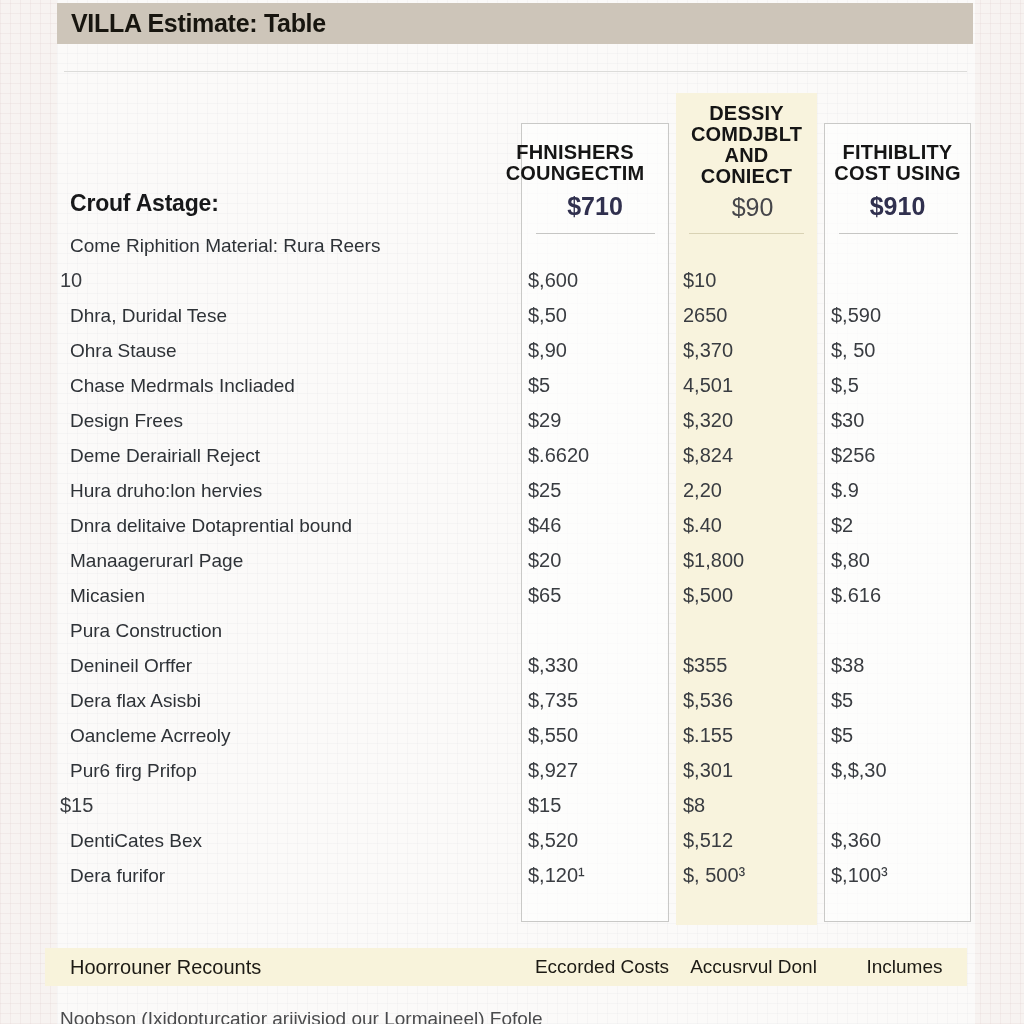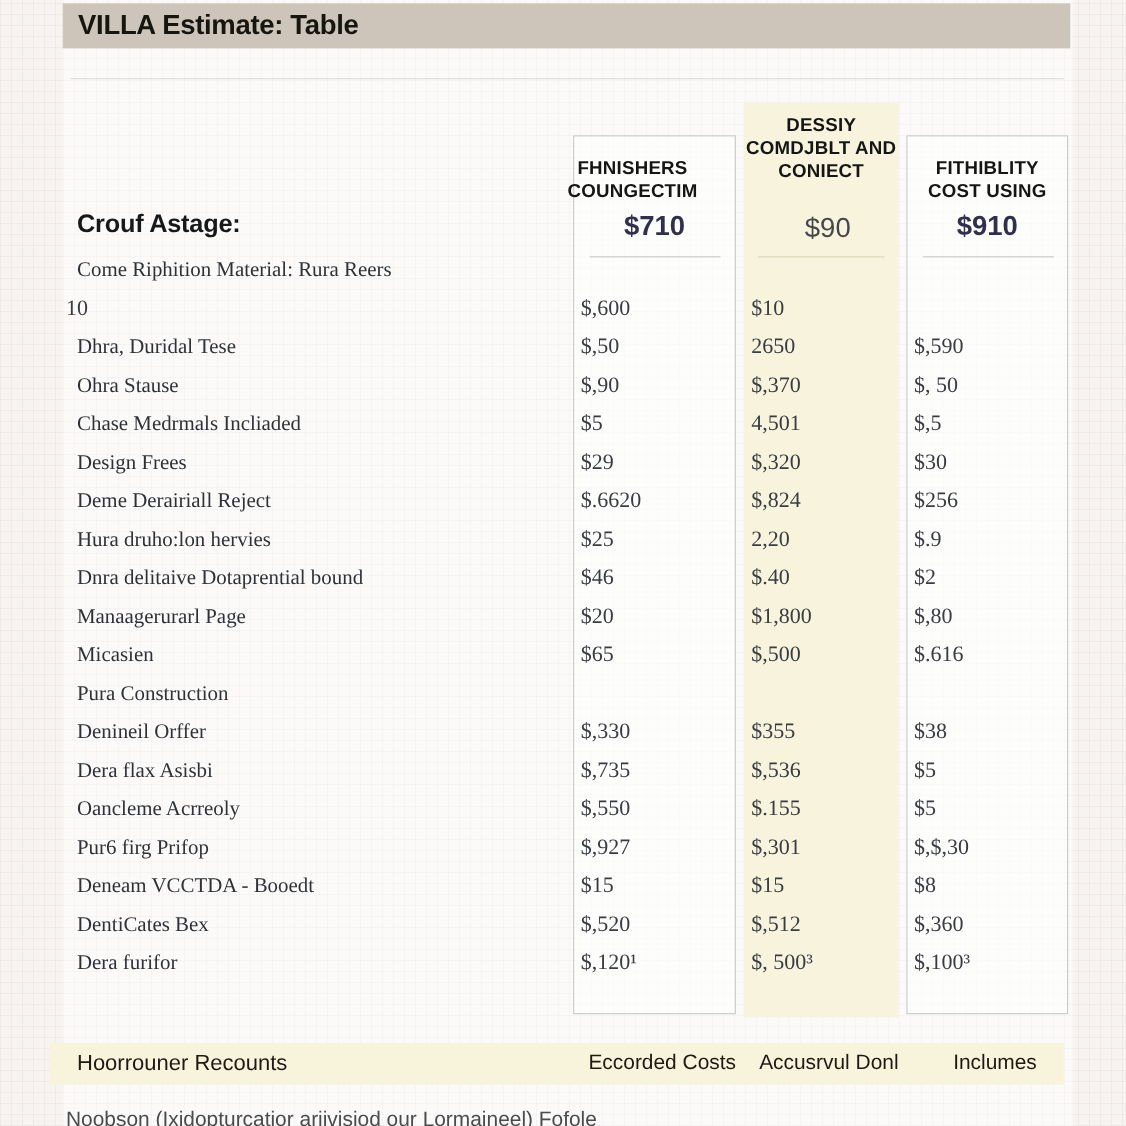--- a/index.html
+++ b/index.html
@@ -24,41 +24,41 @@
     display:flex;align-items:center;padding-left:14px;box-sizing:border-box;
     font-size:25px;font-weight:bold;color:#17150f;letter-spacing:-0.3px;
   }
   .toprule{position:absolute;left:7px;top:71px;width:903px;height:1px;background:#dcdcda;}
   .colbox{position:absolute;border:1px solid #c9c9c7;background:rgba(255,255,255,.55);box-sizing:border-box;}
   .colbox.b1{left:464px;top:123px;width:148px;height:799px;}
   .colbox.b3{left:767px;top:123px;width:147px;height:799px;}
   .creamcol{position:absolute;left:619px;top:93px;width:141px;height:832px;background:var(--cream,#f8f3dd);}
   .colhead{
     position:absolute;text-align:center;white-space:pre-line;
-    font-weight:bold;font-size:17px;line-height:21px;color:#151515;letter-spacing:0.2px;
+    font-weight:bold;font-size:20px;line-height:21px;color:#151515;letter-spacing:0.2px;
   }
   .colhead.h1{left:444px;top:142px;width:148px;}
   .colhead.h2{left:619px;top:103px;width:141px;}
   .colhead.h3{left:767px;top:142px;width:147px;}
   .colprice{position:absolute;text-align:center;font-size:25px;}
   .colprice.p1{left:464px;top:192px;width:148px;font-weight:bold;color:var(--price-accent,#30304e);}
   .colprice.p2{left:619px;top:193px;width:153px;font-weight:normal;color:#46464a;}
   .colprice.p3{left:767px;top:192px;width:147px;font-weight:bold;color:var(--price-accent,#30304e);}
   .priceline{position:absolute;top:233px;height:1px;background:#c6c6c4;}
   .priceline.u1{left:479px;width:119px;}
   .priceline.u2{left:632px;width:115px;background:#d9d2b4;}
   .priceline.u3{left:782px;width:119px;}
   .section-heading{
     position:absolute;left:13px;top:190px;
     font-size:23px;font-weight:bold;color:#17181a;letter-spacing:-0.2px;
   }
   .rows{position:absolute;left:3px;top:228px;width:911px;}
   .trow{
     display:grid;grid-template-columns:461px 148px 141px 147px;column-gap:7px;
-    height:35px;align-items:center;font-family:Liberation Serif, serif;
+    height:35px;align-items:center;
   }
   .cell{overflow:hidden;white-space:nowrap;}
   .cell.label{font-size:19px;color:#2e3237;padding-left:10px;box-sizing:border-box;}
   .cell.val{font-size:20px;color:#393c41;text-align:left;}
   .footerbar{position:absolute;left:-12px;top:948px;width:922px;height:38px;background:var(--cream-footer,#f8f3db);}
   .footerrow{
     position:absolute;left:3px;top:948px;width:911px;height:38px;
     display:grid;grid-template-columns:461px 148px 141px 147px;column-gap:7px;align-items:center;
   }
   .fcell{font-weight:normal;font-size:19px;color:#1c1a14;}
@@ -188,21 +188,20 @@
         <div class="cell val">$.155</div>
         <div class="cell val">$5</div>
       </div>
       <div class="trow">
         <div class="cell label">Pur6 firg Prifop</div>
         <div class="cell val">$,927</div>
         <div class="cell val">$,301</div>
         <div class="cell val">$,$,30</div>
       </div>
       <div class="trow">
-        <div class="cell label">Deneam VCCTDA - Booedt</div>
         <div class="cell val">$15</div>
         <div class="cell val">$15</div>
         <div class="cell val">$8</div>
       </div>
       <div class="trow">
         <div class="cell label">DentiCates Bex</div>
         <div class="cell val">$,520</div>
         <div class="cell val">$,512</div>
         <div class="cell val">$,360</div>
       </div>

